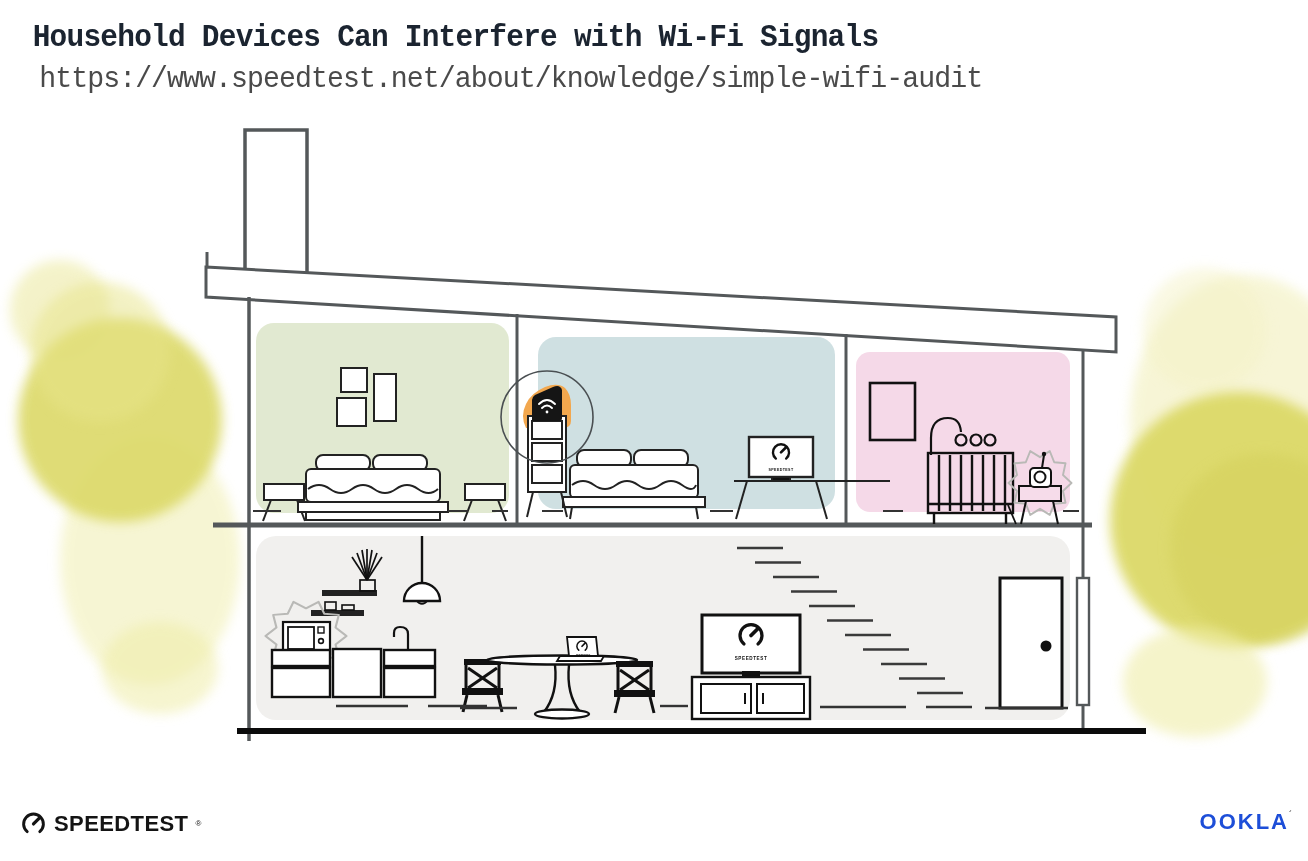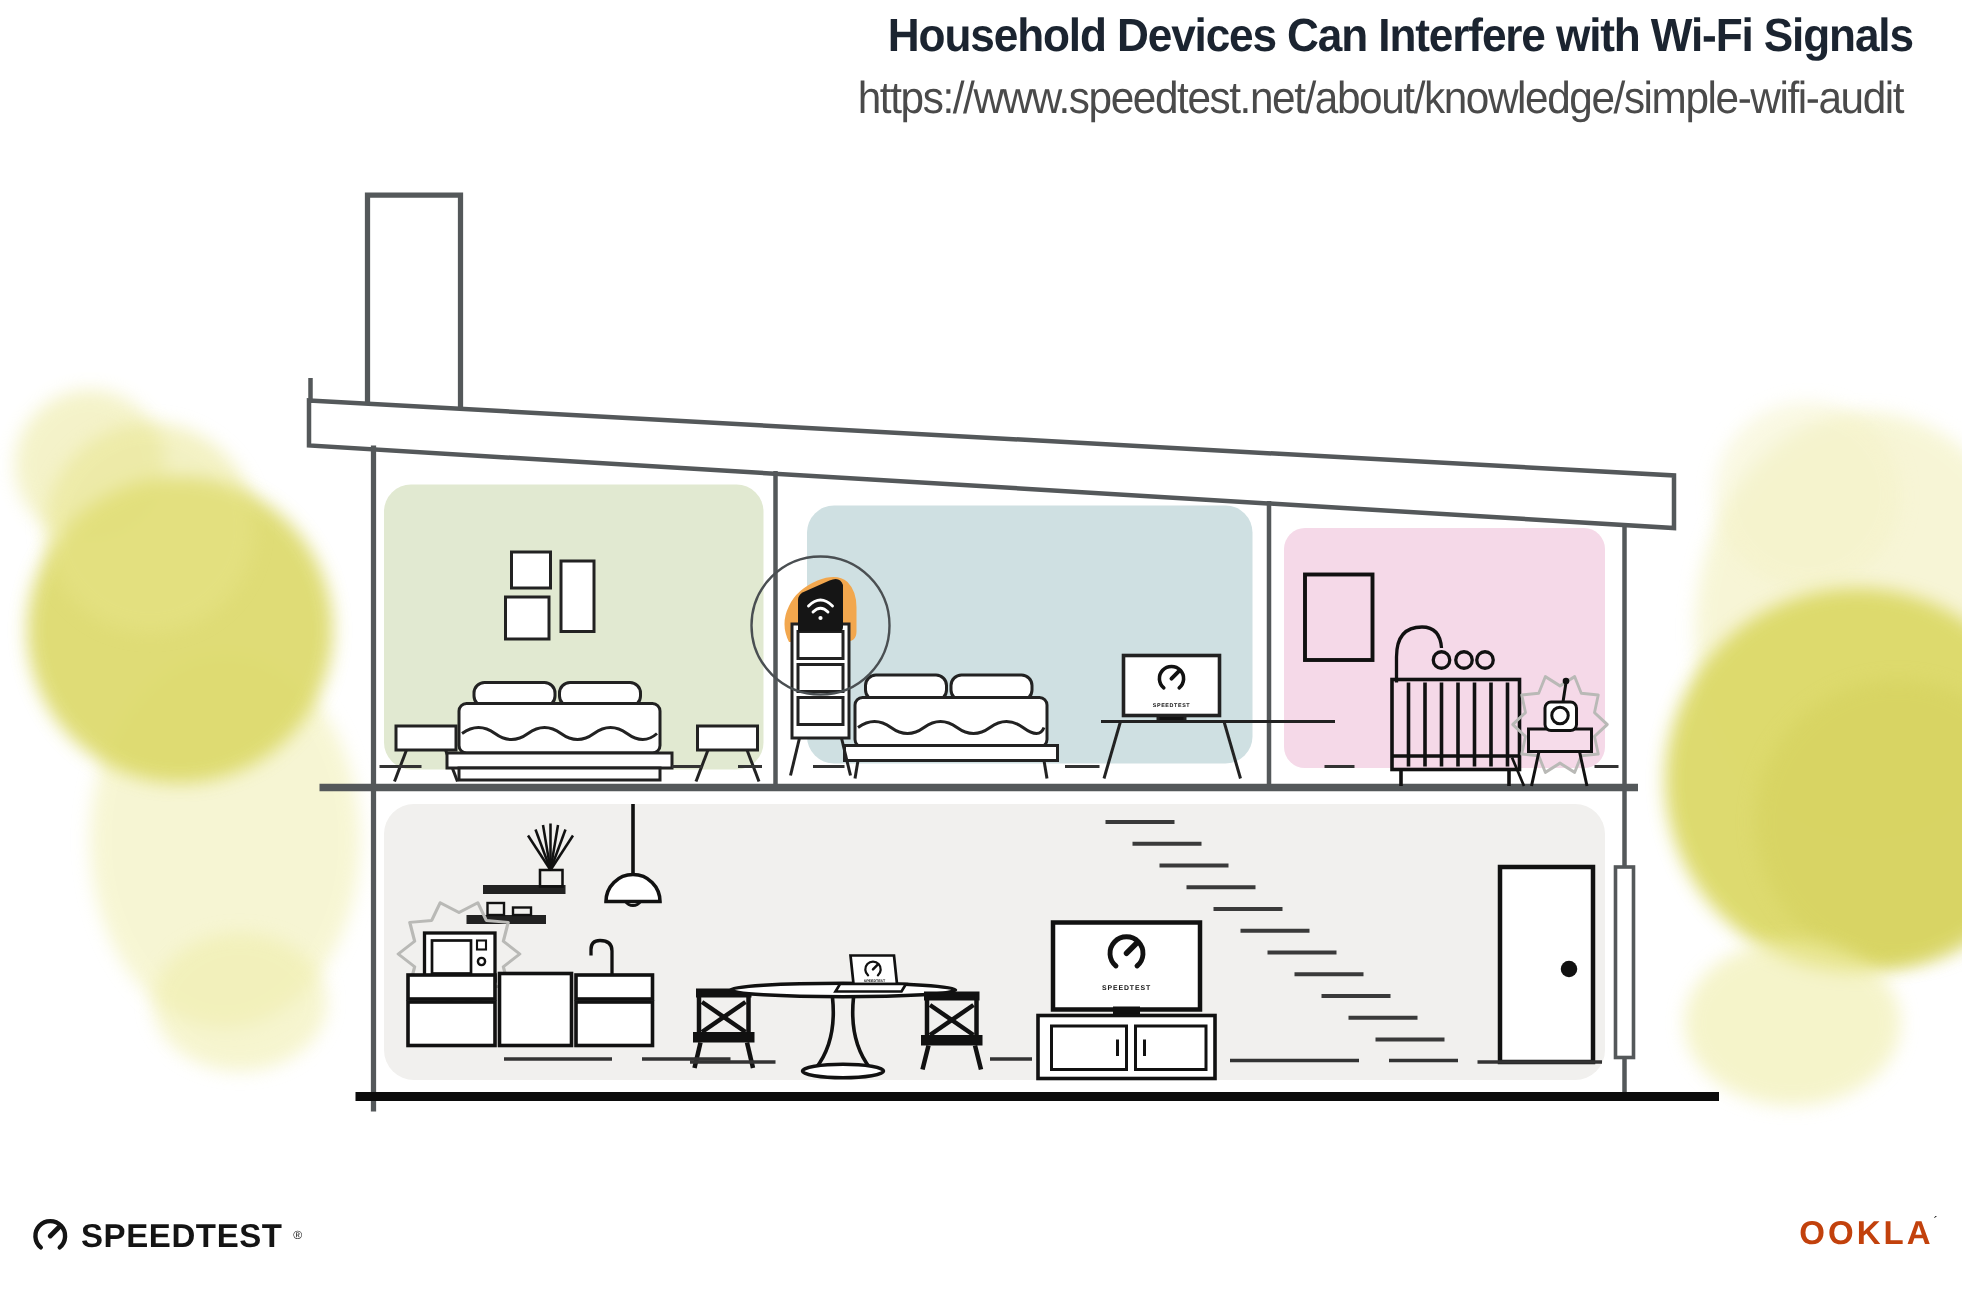--- a/index.html
+++ b/index.html
@@ -1,28 +1,28 @@
 <!DOCTYPE html>
 <html><head>
 <meta charset="utf-8">
 <style>
   html,body{margin:0;padding:0;background:#ffffff;}
   .canvas{position:relative;width:1308px;height:861px;background:#ffffff;overflow:hidden;
           font-family:"Liberation Sans",sans-serif;}
-  .hdr{position:absolute;left:0;top:6px;width:100%;text-align:right;z-index:5;}
+  .hdr{position:absolute;left:0;top:20px;width:100%;text-align:left;z-index:5;font-family:Liberation Mono, monospace;}
   .hdr-title{font-size:31px;font-weight:800;letter-spacing:-0.8px;color:#1b2430;
              transform:scaleX(0.95);transform-origin:center;}
   .hdr-url{margin-top:7px;font-size:30px;font-weight:400;letter-spacing:-1px;color:#4a4a4a;
            transform:scaleX(0.94);transform-origin:center;}
   .art{position:absolute;left:0;top:0;width:1308px;height:861px;z-index:1;}
   .foot-left{position:absolute;left:20px;bottom:24px;display:flex;align-items:center;gap:7px;z-index:5;}
   .foot-left .st-text{font-size:22px;font-weight:700;letter-spacing:0.4px;color:#141414;}
   .foot-left sup{font-size:8px;color:#141414;vertical-align:top;}
   .foot-right{position:absolute;right:16px;bottom:26px;z-index:5;}
-  .foot-right .ook-text{font-size:22px;font-weight:700;letter-spacing:2px;color:#c2410c;}
+  .foot-right .ook-text{font-size:22px;font-weight:700;letter-spacing:2px;color:#1d4ed8;}
   .foot-right sup{font-size:9px;color:#111;vertical-align:top;}
 </style>
 </head>
 <body>
 
 <div class="canvas">
 
   <div class="hdr">
     <div class="hdr-title">Household Devices Can Interfere with Wi-Fi Signals</div>
     <div class="hdr-url">https://www.speedtest.net/about/knowledge/simple-wifi-audit</div>

